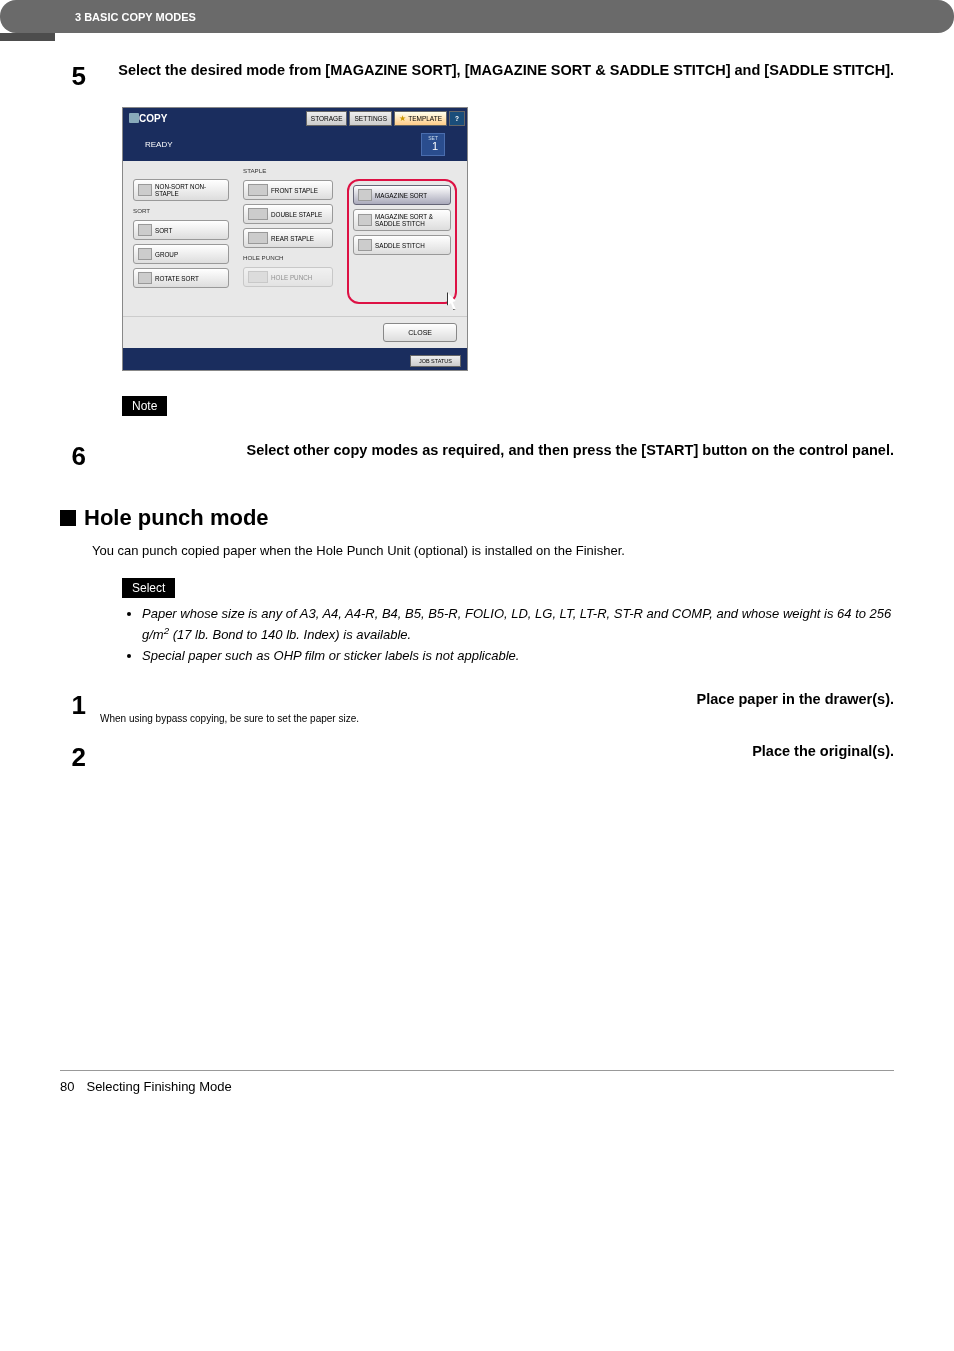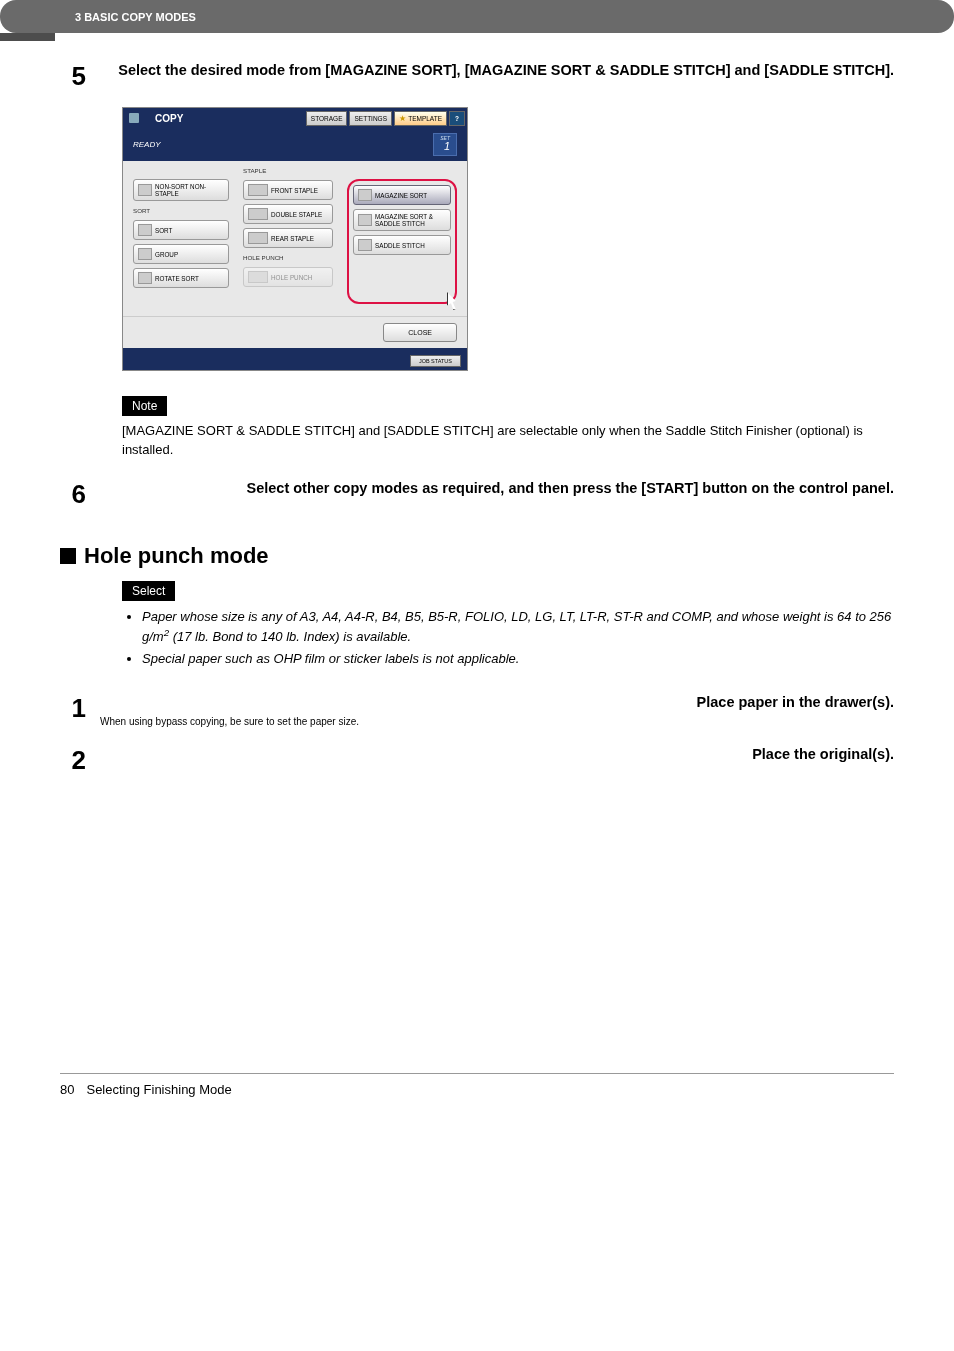--- a/index.html
+++ b/index.html
@@ -8,27 +8,27 @@
     .header-cap { background: #4d4d4d; width: 55px; height: 8px; }
     .content { padding: 20px 60px 0 60px; }
     .step { display: flex; margin-bottom: 18px; }
     .step-num { font-size: 26px; font-weight: bold; width: 40px; text-align: right; padding-right: 14px; line-height: 1; padding-top: 2px;}
     .step-body { flex: 1; }
     .step-title { font-size: 14.5px; font-weight: bold; line-height: 1.35; text-align: right; }
     .step-sub { font-size: 10px; margin-top: 4px; }
     .screenshot-wrap { margin-left: 62px; margin-top: 8px; margin-bottom: 25px; }
     .screenshot { width: 346px; border: 1px solid #888; background: #e8e8e8; }
     .ss-top { background: #1a2d5e; display: flex; align-items: center; height: 20px; }
-    .ss-copy { color: #fff; font-size: 10px; font-weight: bold; padding-left: 6px; display: flex; align-items: center; gap: 16px; }
+    .ss-copy { color: #fff; font-size: 10px; font-weight: bold; padding-left: 6px; display: flex; align-items: center; gap: 0; }
     .ss-copy-icon { width: 10px; height: 10px; background: #8ab; border-radius: 1px; }
     .ss-top-right { margin-left: auto; display: flex; gap: 2px; padding-right: 2px; }
     .ss-tbtn { font-size: 6.5px; background: linear-gradient(#eee,#ccc); border: 1px solid #666; padding: 2px 4px; display: flex; align-items: center; gap: 2px; }
     .ss-tbtn.yellow { background: linear-gradient(#ffe,#fc8); }
     .ss-tbtn.help { background: #1a4d7a; color: #fff; font-weight: bold; padding: 2px 5px; }
-    .ss-ready { background: #1a2d5e; color: #fff; font-size: 8px; padding: 5px 10px; display: flex; justify-content: space-between; align-items: center; font-style: italic; }
+    .ss-ready { background: #1a2d5e; color: #fff; font-size: 8px; padding: 5px 22px; display: flex; justify-content: space-between; align-items: center; }
     .ss-set-box { background: #2a4d8e; border: 1px solid #4a6dae; padding: 1px 6px 3px; text-align: right; }
     .ss-set-lbl { font-size: 5px; color: #cde; }
     .ss-set-val { font-size: 11px; color: #fff; line-height:1; }
     .ss-main { background: #e8e8e8; padding: 18px 10px 12px; display: flex; gap: 14px; min-height: 155px; }
     .ss-col { display: flex; flex-direction: column; gap: 4px; font-size: 6.3px; }
     .ss-col1 { width: 96px; }
     .ss-col2 { width: 90px; }
     .ss-col3 { width: 110px; border: 2px solid #d14; border-radius: 12px; padding: 4px; }
     .ss-grp-lbl { font-size: 6.2px; color: #333; margin-bottom: 2px; margin-top: 2px; }
     .ss-btn { background: linear-gradient(#fff,#ddd); border: 1px solid #999; border-radius: 3px; padding: 3px 4px; display: flex; align-items: center; gap: 3px; min-height: 20px; }
@@ -162,34 +162,34 @@
         <div class="ss-close"><span>CLOSE</span></div>
       </div>
       <div class="ss-jobstat">
         <div class="ss-jobstat-btn"><span>JOB STATUS</span></div>
       </div>
     </div>
   </div>
 
   <div class="note-block">
     <div class="note-tag">Note</div>
-    <div class="note-text">[MAGAZINE SORT &amp; SADDLE STITCH] and [SADDLE STITCH] are selectable only when the Saddle Stitch Finisher (optional) is installed.</div>
   </div>
 
   <div class="step">
     <div class="step-num">6</div>
     <div class="step-body">
       <div class="step-title">Select other copy modes as required, and then press the [START] button on the control panel.</div>
     </div>
   </div>
 
   <div class="section-heading">
     <div class="sq"></div>
     <h2>Hole punch mode</h2>
   </div>
+  <div class="section-intro">You can punch copied paper when the Hole Punch Unit (optional) is installed on the Finisher.</div>
 
   <div class="notes-block">
     <div class="note-tag">Select</div>
     <ul>
       <li><span>Paper whose size is any of A3, A4, A4-R, B4, B5, B5-R, FOLIO, LD, LG, LT, LT-R, ST-R and COMP, and whose weight is 64 to 256 g/m</span><sup>2</sup><span> (17 lb. Bond to 140 lb. Index) is available.</span></li>
       <li>Special paper such as OHP film or sticker labels is not applicable.</li>
     </ul>
   </div>
 
   <div class="step">

